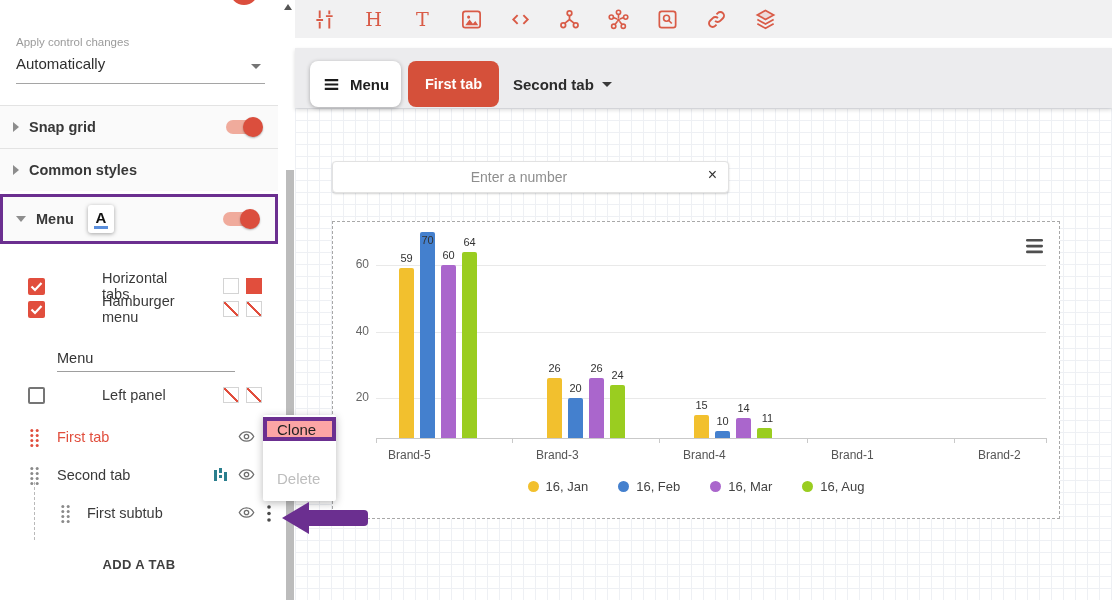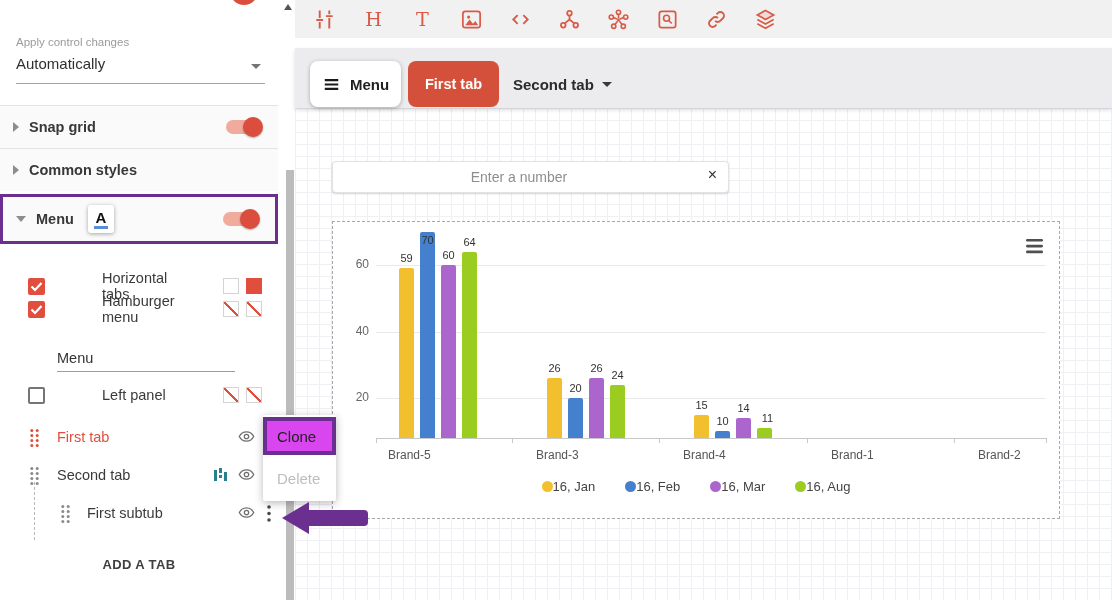--- a/index.html
+++ b/index.html
@@ -55,21 +55,21 @@
   .add-tab { position:absolute; left:0; top:557px; width:278px; text-align:center; font-size:13px; font-weight:bold;
              letter-spacing:.4px; color:#3f3f3f; cursor:pointer; }
 
   .scroll-track { position:absolute; left:278px; top:0; width:17px; height:600px; background:#fff; }
   .scroll-up { position:absolute; left:284px; top:4px; width:0; height:0; border-left:4px solid transparent; border-right:4px solid transparent; border-bottom:6px solid #555; cursor:pointer; }
   .scroll-thumb { position:absolute; left:286px; top:170px; width:8px; height:430px; background:#bcbcbc; cursor:pointer; }
 
   
   .ctx-menu { position:absolute; left:263px; top:415px; width:73px; height:86px; background:#fff; border-radius:2px;
               box-shadow:0 2px 8px rgba(0,0,0,.28); z-index:40; }
-  .ctx-clone-box { position:absolute; left:0; top:2px; width:73px; height:38px; border:4px solid #6B2F90; background:#d946ef;
+  .ctx-clone-box { position:absolute; left:0; top:2px; width:73px; height:24px; border:4px solid #6B2F90; background:#fca5a5;
                    display:flex; align-items:center; cursor:pointer; }
   .ctx-clone-box span { font-size:15px; color:#1f1f1f; padding-left:10px; }
   .ctx-delete { position:absolute; left:14px; top:55px; font-size:15px; color:#bdbdbd; }
   .arrow { position:absolute; left:282px; top:502px; width:86px; height:32px; z-index:50; }
   .arrow .head { position:absolute; left:0; top:0; width:0; height:0; border-top:16px solid transparent;
                  border-bottom:16px solid transparent; border-right:27px solid #6B2F90; }
   .arrow .shaft { position:absolute; left:26px; top:8px; width:60px; height:16px; background:#6B2F90; border-radius:0 4px 4px 0; }
 
   
   .main { position:absolute; left:295px; top:0; width:817px; height:600px; background:#fff; }
@@ -102,21 +102,21 @@
   .chart-plot { position:absolute; left:0; top:0; width:100%; height:100%; }
   .chart-menu { position:absolute; right:16px; top:17px; cursor:pointer; }
   .gridline { position:absolute; left:43px; width:670px; height:1px; background:#e9e9e9; }
   .axisline { position:absolute; left:43px; width:670px; height:1px; background:#c9c9c9; }
   .xtick { position:absolute; width:1px; height:5px; background:#c9c9c9; }
   .ylab { position:absolute; left:8px; width:28px; text-align:right; font-size:12px; color:#666; }
   .xlab { position:absolute; width:100px; text-align:left; font-size:12px; color:#555; }
   .bar { position:absolute; width:15px; border-radius:2px 2px 0 0; }
   .barlabel { position:absolute; width:31px; text-align:center; font-size:11px; color:#333; }
   .chart-legend { position:absolute; left:0; right:0; top:257px; display:flex; justify-content:center; gap:30px; }
-  .legitem { display:flex; align-items:center; cursor:pointer; }
+  .legitem { display:flex; align-items:center; gap:7px; cursor:pointer; }
   .legdot { width:11px; height:11px; border-radius:50%; }
   .leglabel { font-size:13px; color:#444; }
 </style>
 </head>
 <body>
 
 <div class="sidebar">
   <div class="avatar-partial"></div>
 
   <div class="apply-label">Apply control changes</div>

